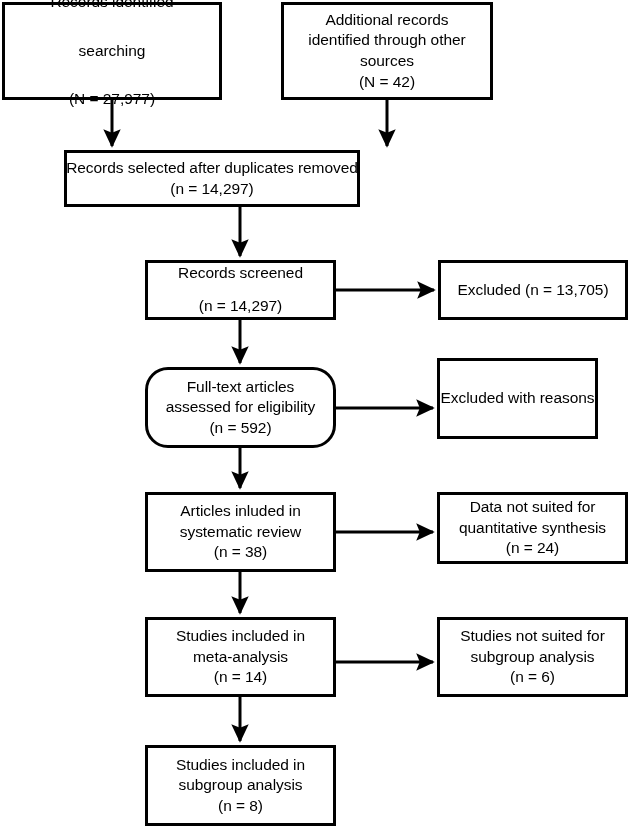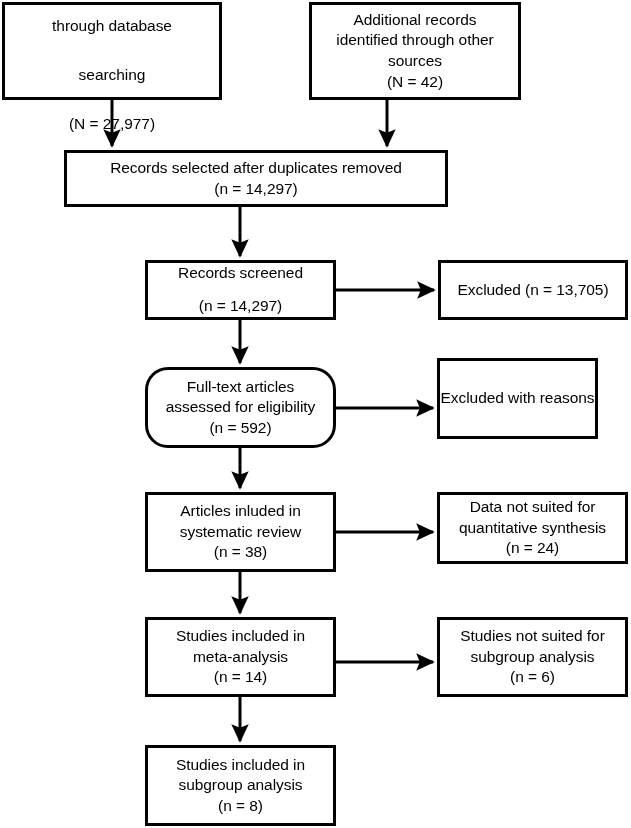--- a/index.html
+++ b/index.html
@@ -73,33 +73,32 @@
 
     <line x1="240" y1="572" x2="240" y2="613" stroke="#000000" stroke-width="3" marker-end="url(#arrowhead)"></line>
 
     <line x1="336" y1="662" x2="433" y2="662" stroke="#000000" stroke-width="3" marker-end="url(#arrowhead)"></line>
 
     <line x1="240" y1="697" x2="240" y2="741" stroke="#000000" stroke-width="3" marker-end="url(#arrowhead)"></line>
   </svg>
 
   <div class="node-box" style="left:2px; top:2px; width:220px; height:98px;gap:28px;">
     <span class="ln">Records identified</span>
-    <span class="ln">through database</span>
     <span class="ln">searching</span>
     <span class="ln">(N = 27,977)</span>
   </div>
 
-  <div class="node-box" style="left:281px; top:2px; width:212px; height:98px;margin-left:28px;">
+  <div class="node-box" style="left:281px; top:2px; width:212px; height:98px;">
     <span class="ln">Additional records</span>
     <span class="ln">identified through other</span>
     <span class="ln">sources</span>
     <span class="ln">(N = 42)</span>
   </div>
 
-  <div class="node-box" style="left:64px; top:150px; width:384px; height:57px;">
+  <div class="node-box" style="left:64px; top:150px; width:296px; height:57px;">
     <span class="ln">Records selected after duplicates removed</span>
     <span class="ln">(n = 14,297)</span>
   </div>
 
   <div class="node-box" style="left:145px; top:260px; width:191px; height:60px;gap:12px;">
     <span class="ln">Records screened</span>
     <span class="ln">(n = 14,297)</span>
   </div>
 
   <div class="node-box" style="left:438px; top:260px; width:190px; height:60px;">

